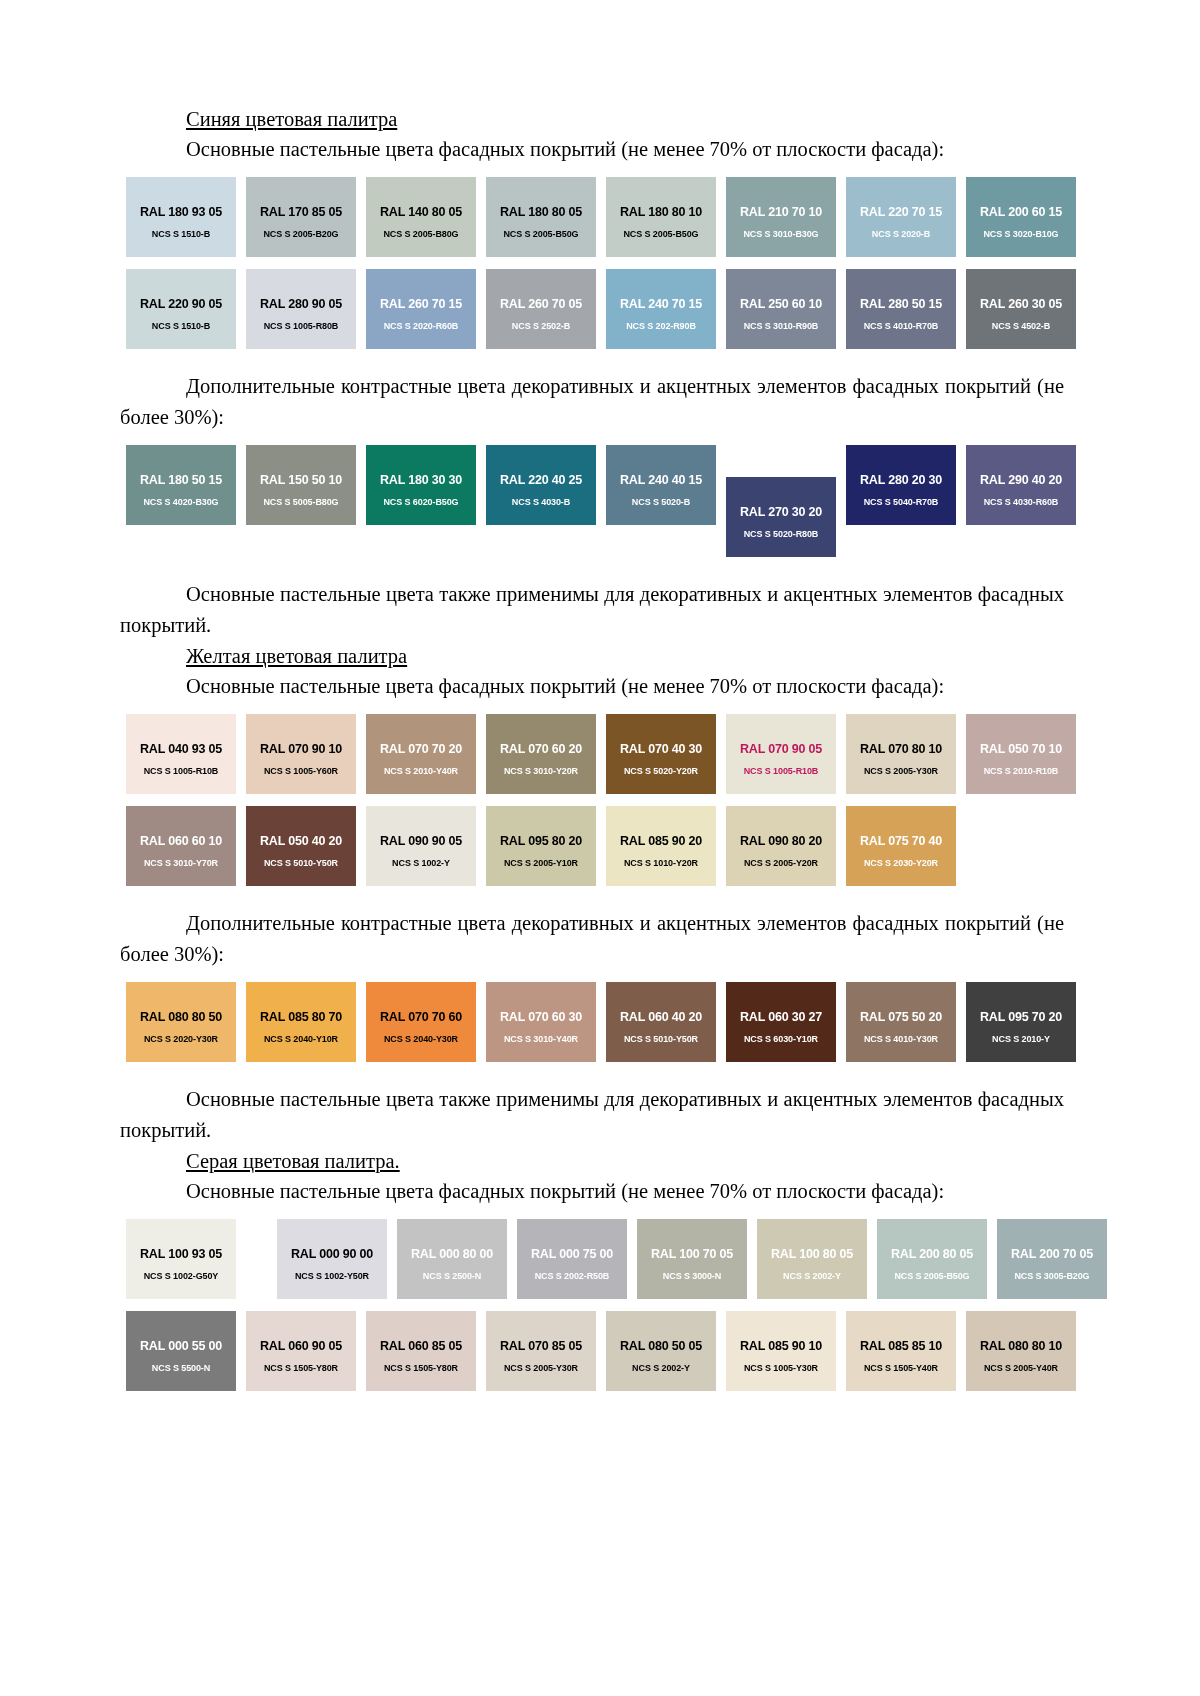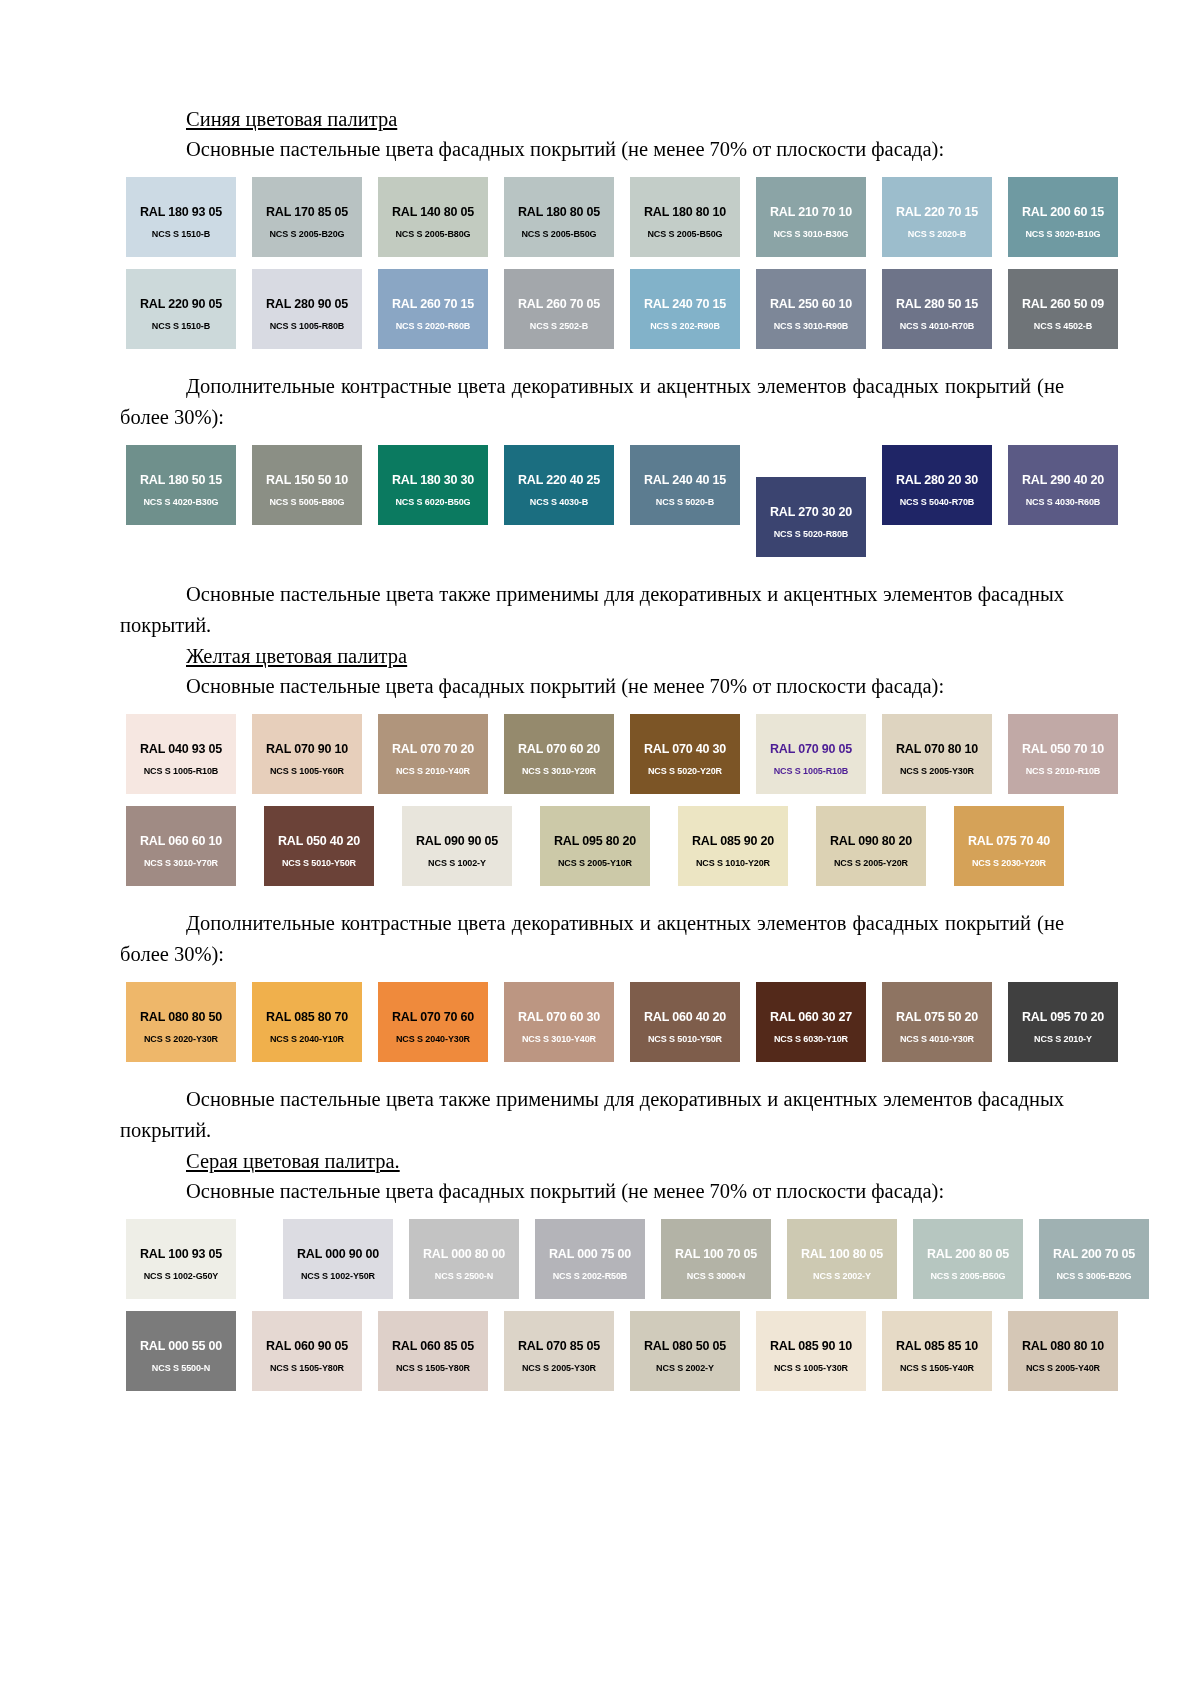--- a/index.html
+++ b/index.html
@@ -34,24 +34,23 @@
   .para{
     font-family:"Liberation Serif", serif;
     font-size:20.5px;
     line-height:31px;
     text-align:justify;
     text-indent:66px;
     margin:0;
   }
   .swatch-row{
     display:flex;
-    gap:16px;
+    gap:10px;
     margin:12px 0 0 6px;
     width:938px;
-    justify-content:space-between;
   }
   .swatch{
     width:110px;
     height:80px;
     position:relative;
     box-sizing:border-box;
     overflow:hidden;
     flex:0 0 110px;
   }
   .swatch .ral{
@@ -146,21 +145,21 @@
           </div>
         <div class="swatch" style="background: rgb(125, 135, 152); color: rgb(255, 255, 255);">
             <span class="ral">RAL 250 60 10</span>
             <span class="ncs">NCS S 3010-R90B</span>
           </div>
         <div class="swatch" style="background: rgb(110, 116, 137); color: rgb(255, 255, 255);">
             <span class="ral">RAL 280 50 15</span>
             <span class="ncs">NCS S 4010-R70B</span>
           </div>
         <div class="swatch" style="background: rgb(111, 116, 120); color: rgb(255, 255, 255);">
-            <span class="ral">RAL 260 50 09</span>
+            <span class="ral">RAL 260 30 05</span>
             <span class="ncs">NCS S 4502-B</span>
           </div>
       </div>
 
       <div class="gap-lg"></div>
       <p class="para">Дополнительные контрастные цвета декоративных и акцентных элементов фасадных покрытий (не более 30%):</p>
 
       <div class="swatch-row">
         <div class="swatch" style="background: rgb(111, 144, 140); color: rgb(255, 255, 255);">
             <span class="ral">RAL 180 50 15</span>
@@ -218,21 +217,21 @@
             <span class="ncs">NCS S 2010-Y40R</span>
           </div>
         <div class="swatch" style="background: rgb(149, 138, 109); color: rgb(255, 255, 255);">
             <span class="ral">RAL 070 60 20</span>
             <span class="ncs">NCS S 3010-Y20R</span>
           </div>
         <div class="swatch" style="background: rgb(124, 85, 38); color: rgb(255, 255, 255);">
             <span class="ral">RAL 070 40 30</span>
             <span class="ncs">NCS S 5020-Y20R</span>
           </div>
-        <div class="swatch" style="background: rgb(233, 229, 214); color: #4c1d95;">
+        <div class="swatch" style="background: rgb(233, 229, 214); color: #be185d;">
             <span class="ral">RAL 070 90 05</span>
             <span class="ncs">NCS S 1005-R10B</span>
           </div>
         <div class="swatch" style="background: rgb(222, 212, 192); color: rgb(0, 0, 0);">
             <span class="ral">RAL 070 80 10</span>
             <span class="ncs">NCS S 2005-Y30R</span>
           </div>
         <div class="swatch" style="background: rgb(193, 169, 166); color: rgb(255, 255, 255);">
             <span class="ral">RAL 050 70 10</span>
             <span class="ncs">NCS S 2010-R10B</span>

